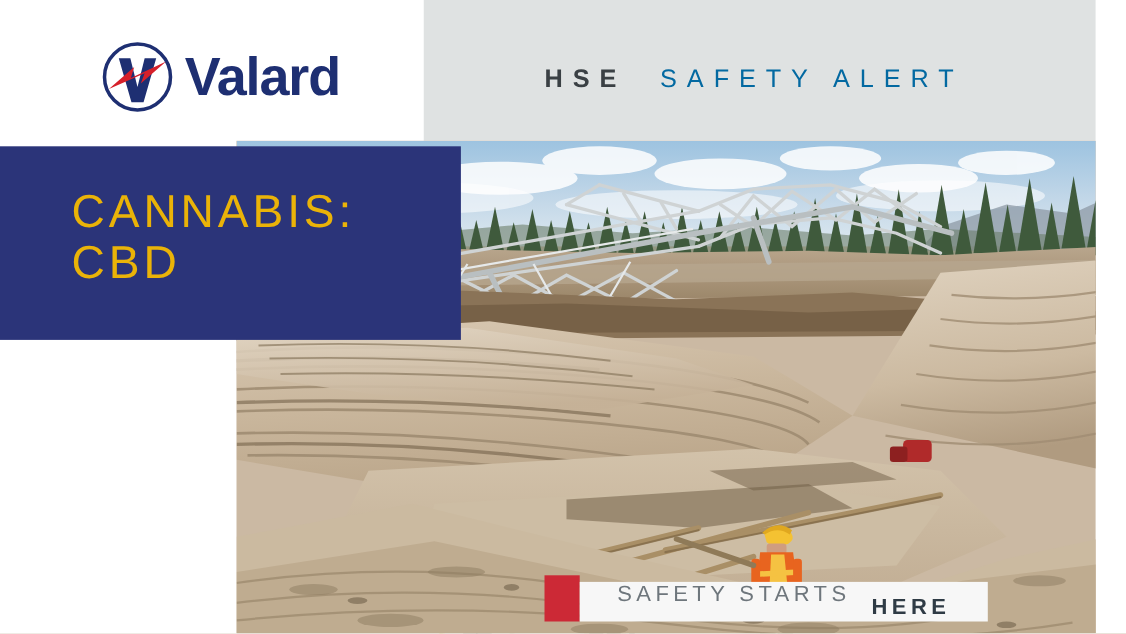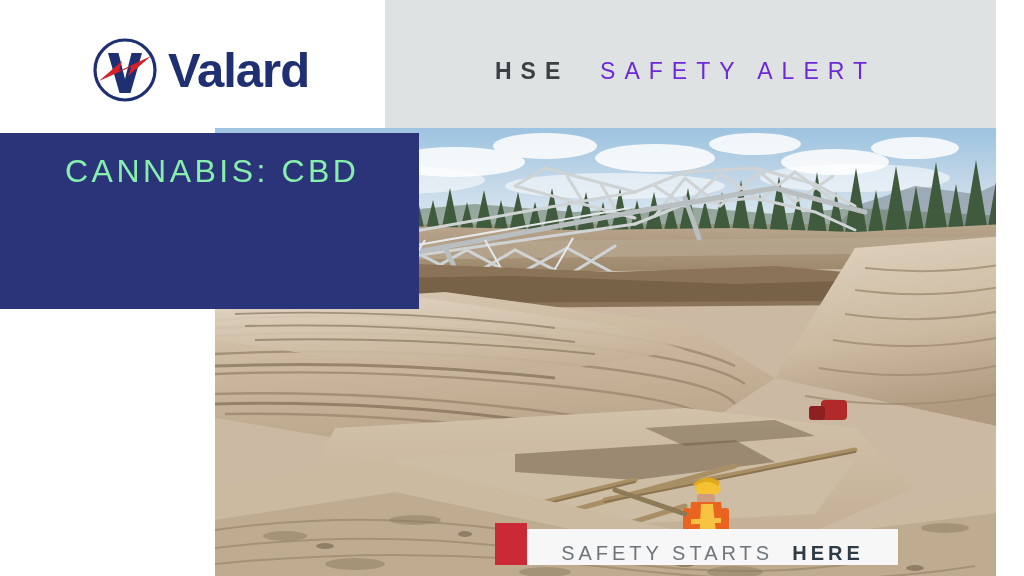--- a/index.html
+++ b/index.html
@@ -29,56 +29,56 @@
 
   .alert-title{
     position:absolute;left:455px;top:58px;
     font-size:23px;line-height:27px;white-space:nowrap;
     font-family:"Liberation Sans","DejaVu Sans",sans-serif;
   }
   .alert-title .hse{
     font-weight:bold;color:#3a4044;letter-spacing:9px;margin-left:40px;
   }
   .alert-title .rest{
-    font-weight:normal;color:#6d28d9;letter-spacing:9px;
+    font-weight:normal;color:#0369a1;letter-spacing:9px;
   }
 
   
   .photo{
     position:absolute;left:215px;top:128px;width:791px;height:448px;
     overflow:hidden;background:#cbb9a3;
   }
   .photo svg{display:block;width:100%;height:100%;}
 
   
   .title-panel{
     position:absolute;left:0;top:133px;width:419px;height:176px;
     background:#2b3479;
   }
   .title-text{
-    position:absolute;left:65px;top:15px;width:345px;
-    color:#86efac;font-size:32px;line-height:47px;font-weight:300;
+    position:absolute;left:65px;top:35px;width:345px;
+    color:#eab308;font-size:42px;line-height:47px;font-weight:300;
     letter-spacing:3.5px;
     font-family:"Liberation Sans","DejaVu Sans",sans-serif;
   }
 
   
   .footer-banner{
     position:absolute;left:495px;top:523px;width:403px;height:42px;
   }
   .footer-red{
     position:absolute;left:0;top:0;width:32px;height:42px;background:#cc2936;
   }
   .footer-bar{
     position:absolute;left:32px;top:6px;width:371px;height:36px;
     background:#f7f7f7;
   }
   .footer-text{
     position:absolute;left:32px;top:6px;width:371px;height:36px;
-    display:flex;align-items:flex-end;justify-content:center;
+    display:flex;align-items:flex-start;justify-content:center;
     font-size:20px;white-space:nowrap;
     font-family:"Liberation Sans","DejaVu Sans",sans-serif;
   }
   .footer-text .soft{color:#6e767c;font-weight:normal;letter-spacing:4px;}
   .footer-text .strong{color:#2f3b45;font-weight:bold;letter-spacing:4px;margin-top:12px;}
 </style>
 </head>
 <body>
 
 <div id="poster">

